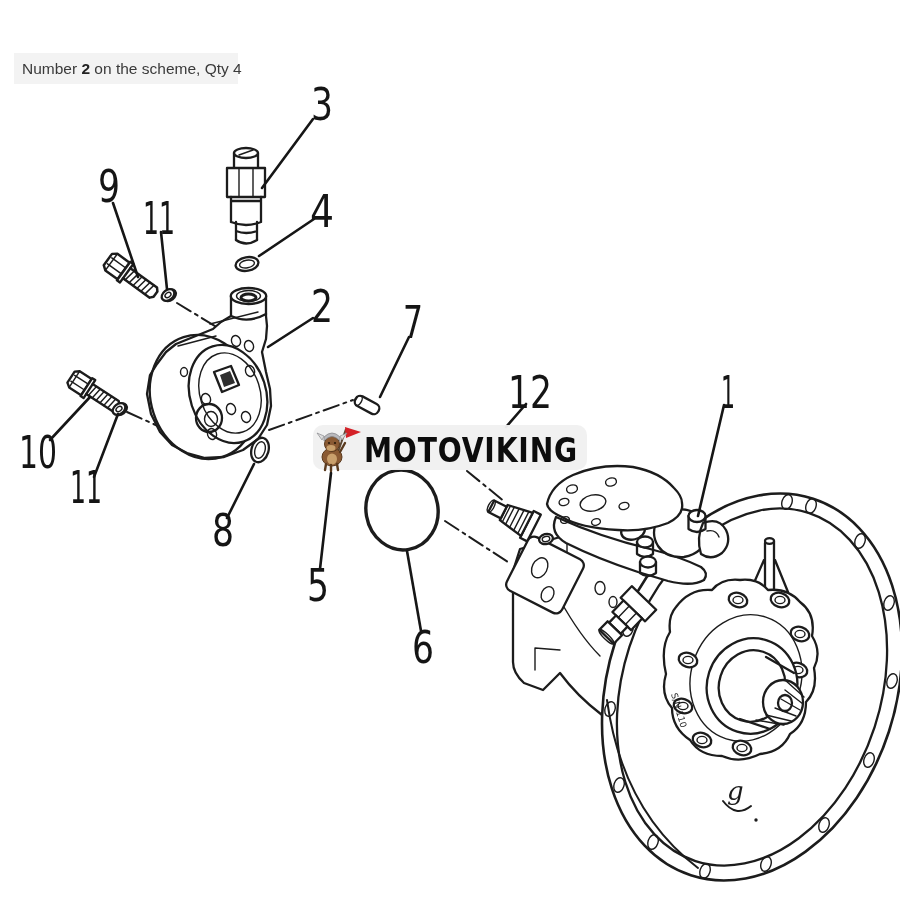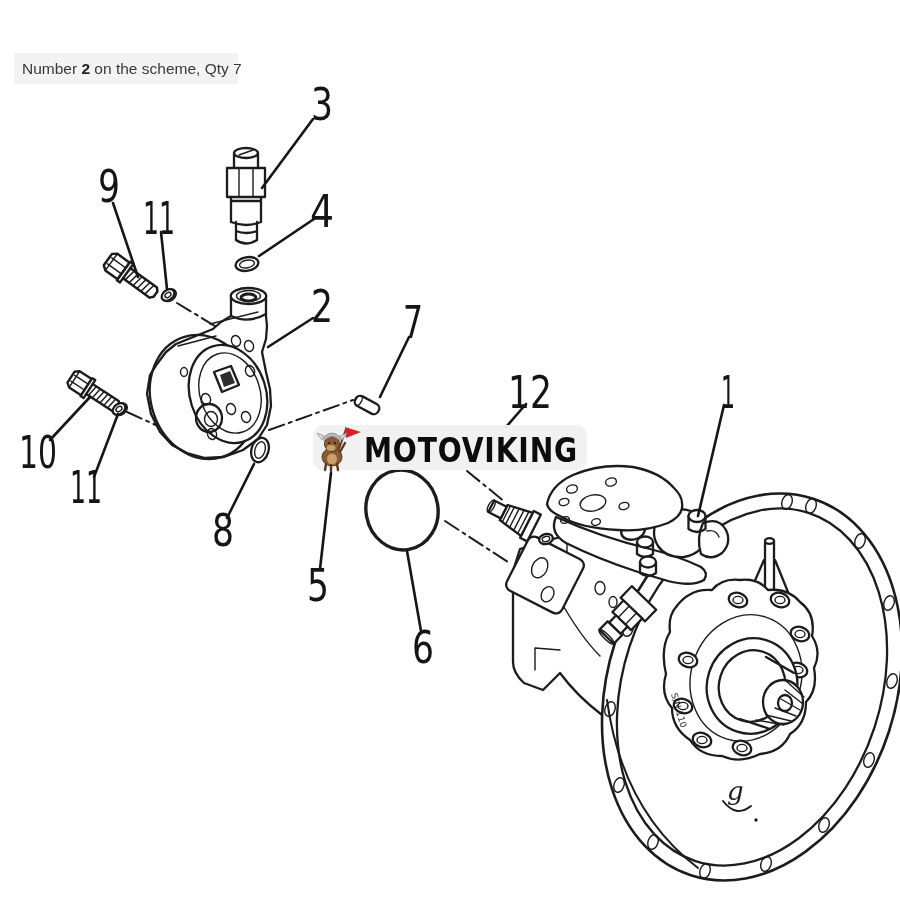--- a/index.html
+++ b/index.html
@@ -288,15 +288,15 @@
         <path d="M342,440 L347,433 L340,436 Z" fill="#dddddd" stroke="#8a8a8e" stroke-width="0.7"></path>
         <circle cx="329" cy="443" r="1.1" fill="#2a1a0a"></circle>
         <circle cx="335" cy="443" r="1.1" fill="#2a1a0a"></circle>
         <path d="M326,464 L325,470 M331,465 L331,471 M337,464 L338,470 M340,452 L345,443" stroke="#5a3a1e" stroke-width="2.4" fill="none" stroke-linecap="round"></path>
       </g>
       <text class="wm-text" x="364" y="462" textLength="214" lengthAdjust="spacingAndGlyphs">MOTOVIKING</text>
     </g>
 
   </svg>
 
-  <div id="header-bar"><span>Number </span><b>2</b><span> on the scheme, Qty 7</span></div>
+  <div id="header-bar"><span>Number </span><b>2</b><span> on the scheme, Qty 4</span></div>
 
 </div>
 
 </body></html>

